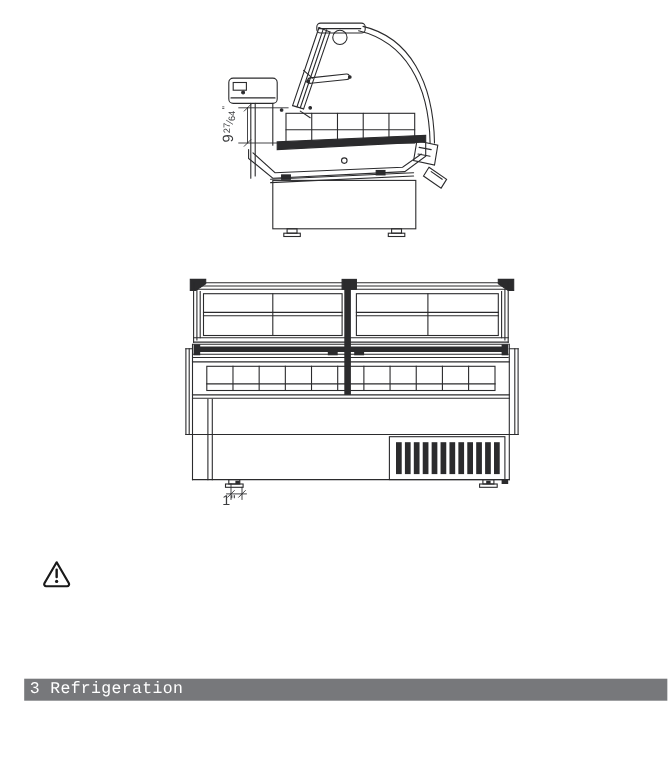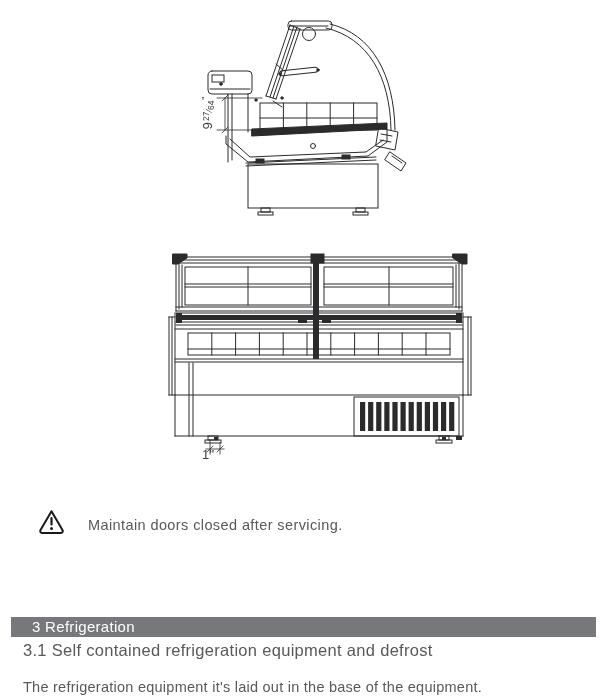--- a/index.html
+++ b/index.html
@@ -6,22 +6,22 @@
   #page{
     position:relative;width:607px;height:700px;background:#fff;overflow:hidden;
     font-family:"Liberation Sans",sans-serif;color:#58595b;
   }
   .abs{position:absolute;}
   svg{display:block;}
   .txt{letter-spacing:.25px;white-space:nowrap;}
   .note-line{font-size:14.5px;}
   .warn-text{font-size:14.5px;letter-spacing:.4px;}
   .sec-bar{
-    left:11px;top:617px;width:585px;height:20px;line-height:20px;
-    font-size:15px;letter-spacing:.3px;padding-left:21px;box-sizing:border-box;
+    left:22px;top:617px;width:585px;height:20px;line-height:20px;
+    font-size:15px;letter-spacing:.3px;padding-left:5px;box-sizing:border-box;font-family:Liberation Mono, monospace;
   }
   .sec-sub{left:23px;top:641px;font-size:16.5px;letter-spacing:.3px;}
   .sec-body{left:23px;top:679px;font-size:14.5px;}
   
   .rot-label{
     left:176px;top:104px;width:60px;height:18px;
     transform:rotate(-90deg);transform-origin:center;
     display:flex;align-items:flex-end;justify-content:center;
     font-size:13.5px;color:#3c3d3f;letter-spacing:0;
   }
@@ -265,20 +265,17 @@
     </g>
   </svg>
 
   <span class="abs txt dim-one">1"</span>
 
   <svg class="abs" style="left:38px;top:509px" width="27" height="25" viewBox="0 0 27 25">
     <path d="M 13.5,2.2 L 24.6,21.2 A 1.9,1.9 0 0 1 23,24 L 4,24 A 1.9,1.9 0 0 1 2.4,21.2 Z" fill="none" stroke="#1a1a1a" stroke-width="2" stroke-linejoin="round"></path>
     <path d="M 13.5,9 L 13.5,15.5" stroke="#1a1a1a" stroke-width="2.2" stroke-linecap="round"></path>
     <circle cx="13.5" cy="19.6" r="1.5" fill="#1a1a1a"></circle>
   </svg>
-  <span class="abs txt warn-text" style="left:88px;top:517px">Maintain doors closed after servicing.</span>
 
 
   <div class="abs txt sec-bar" style="background:#77787b;color:#ffffff">3 Refrigeration</div>
-  <div class="abs txt sec-sub">3.1 Self contained refrigeration equipment and defrost</div>
-  <div class="abs txt sec-body">The refrigeration equipment it's laid out in the base of the equipment.</div>
 
 </div>
 
 </body></html>

